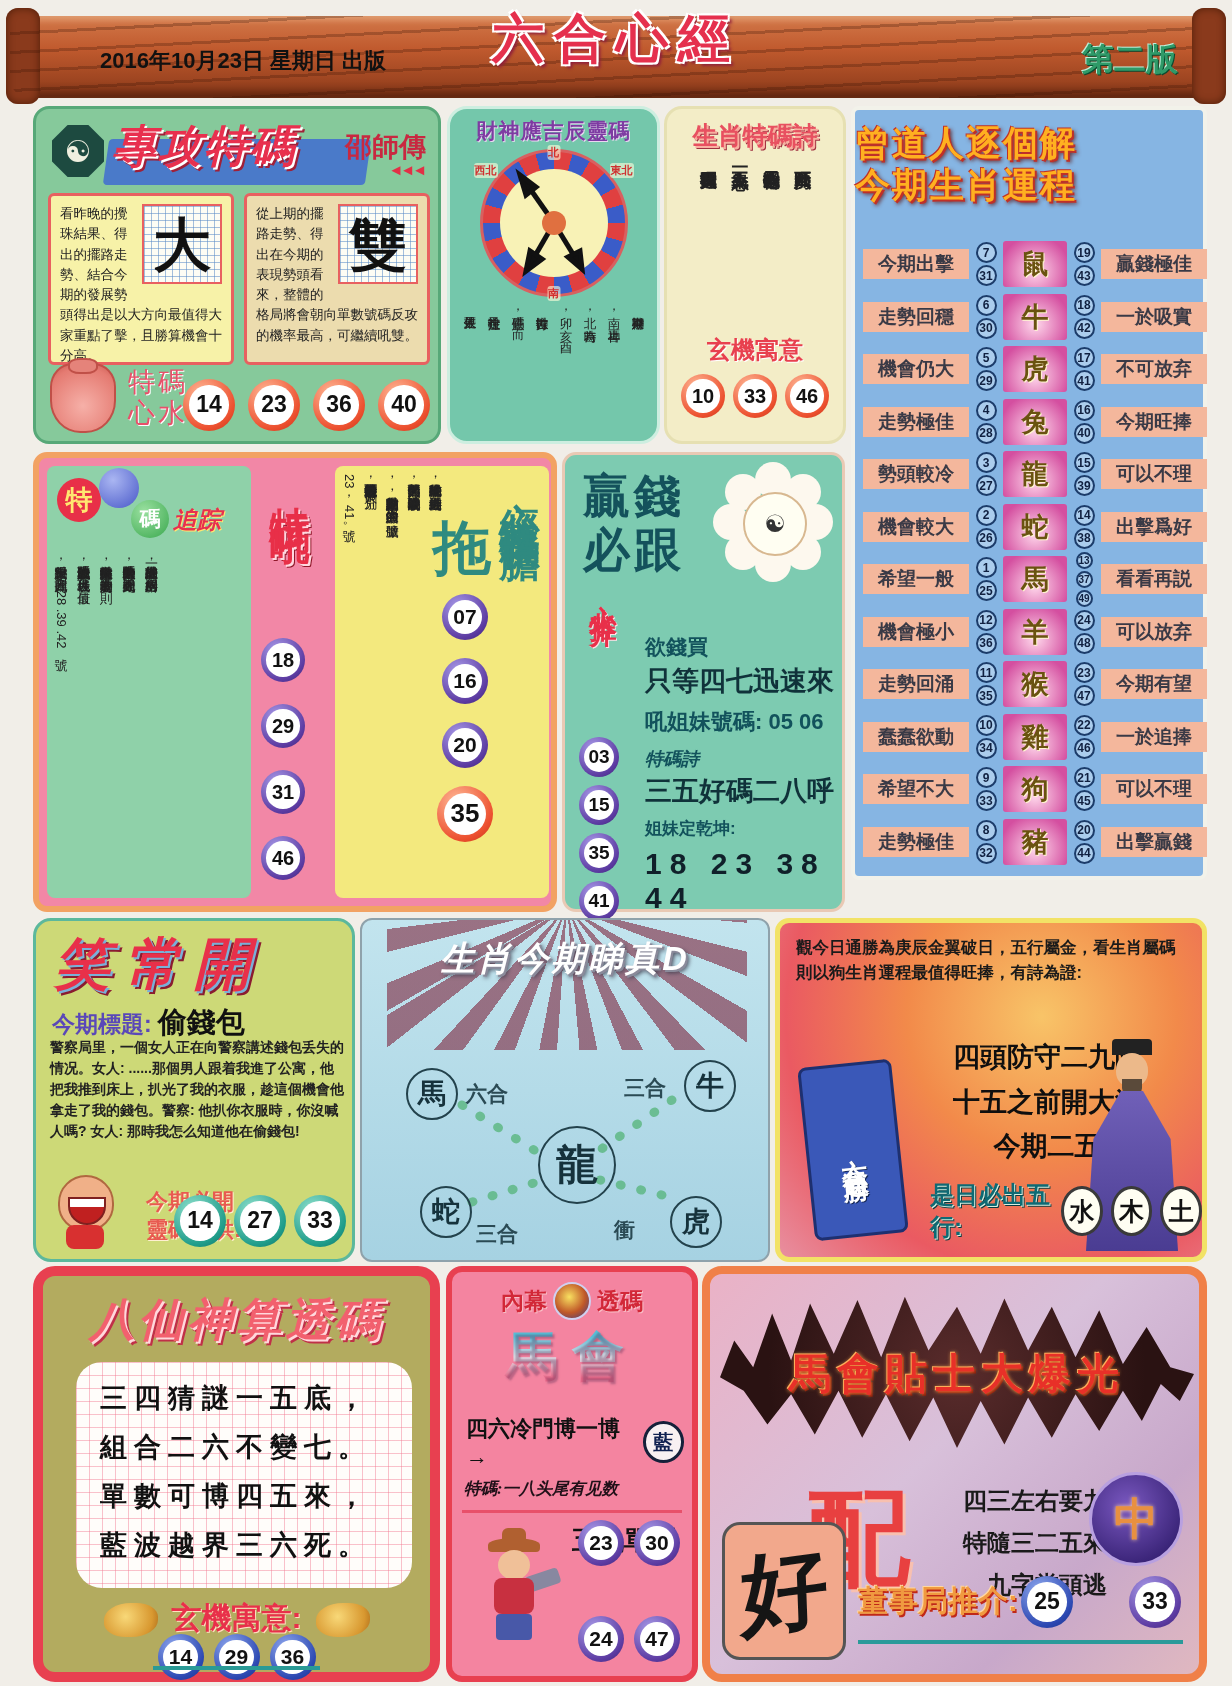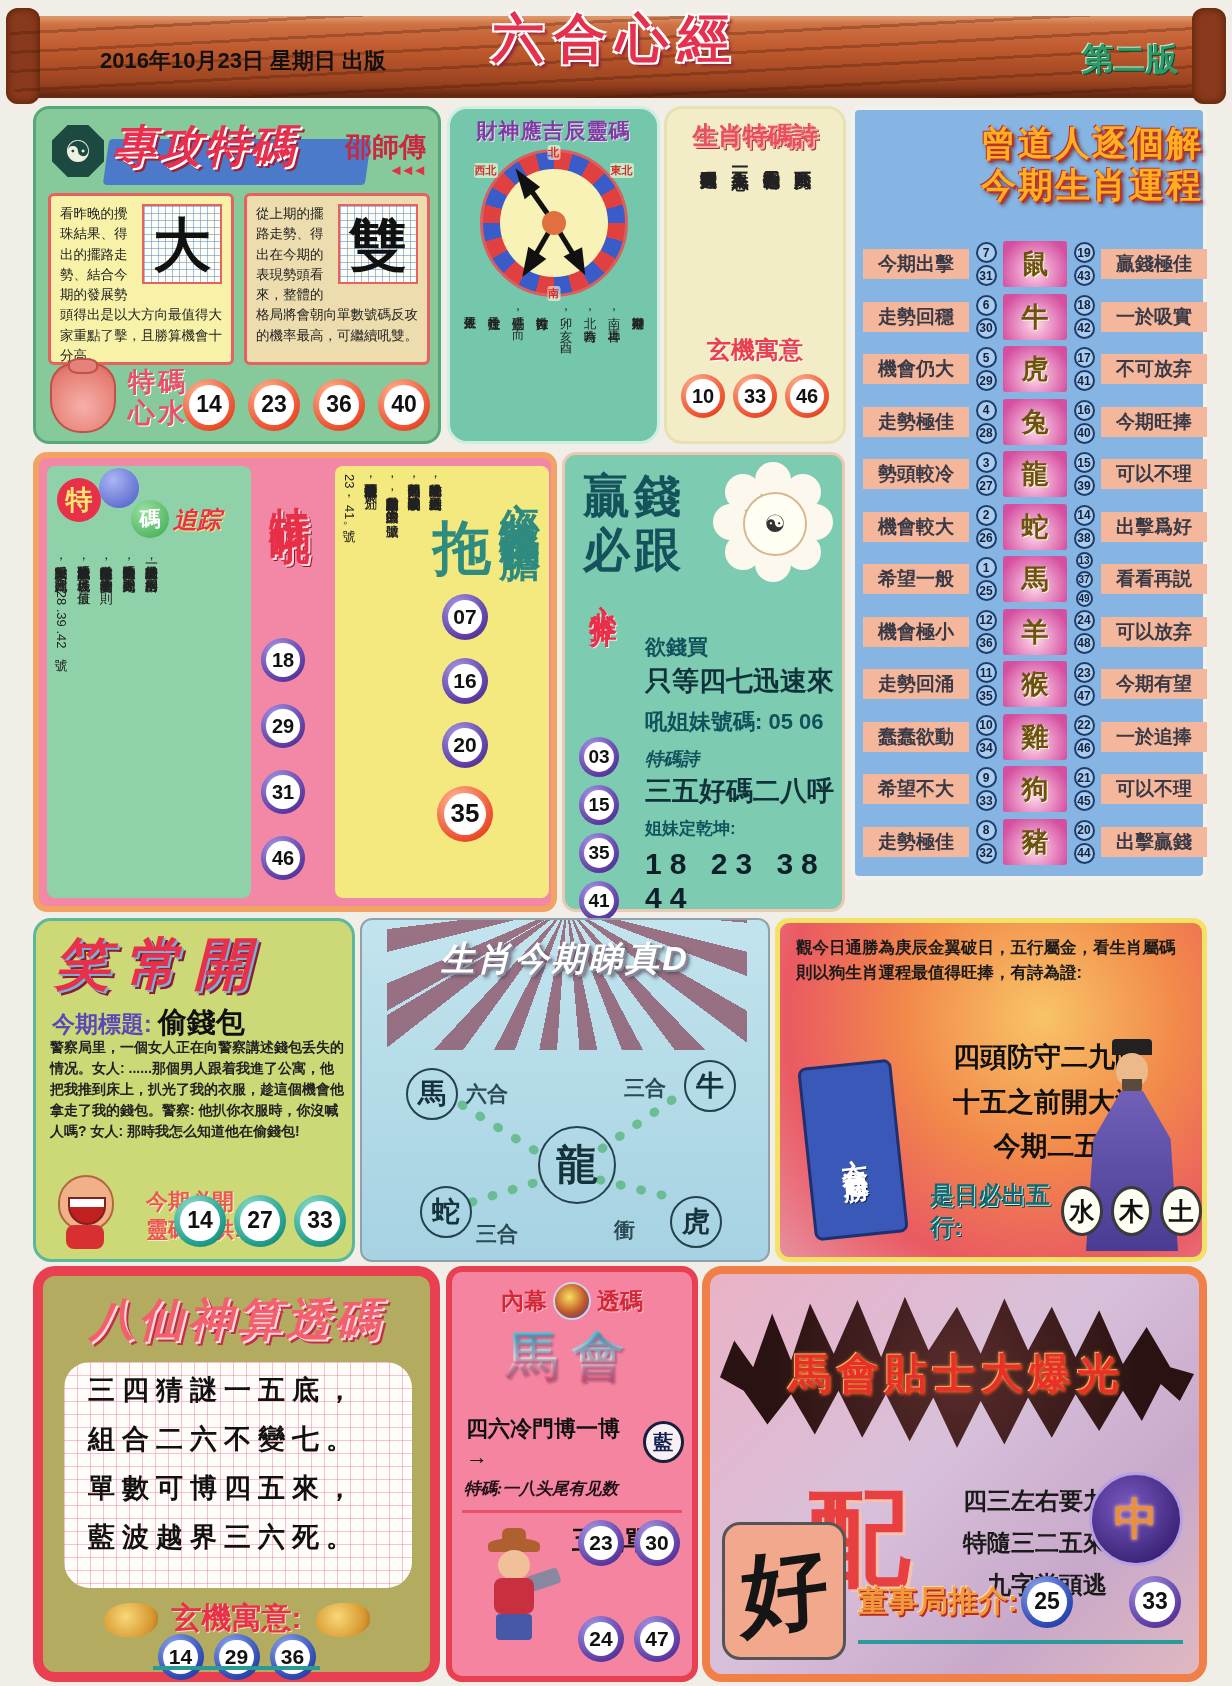--- a/index.html
+++ b/index.html
@@ -46,21 +46,21 @@
   .noteA.right{background:#ecdcae;}
   .bigchar{float:right;width:76px;height:76px;margin:0 0 4px 6px;border:2px solid #e86060;background:#fdfdf4;
        background-image:linear-gradient(rgba(90,140,200,.55) 1px,transparent 1px),
                         linear-gradient(90deg,rgba(90,140,200,.55) 1px,transparent 1px);
        background-size:7px 7px;display:flex;align-items:center;justify-content:center;
        font-size:58px;font-weight:bold;color:#111;}
   .bagA{position:absolute;left:14px;bottom:8px;width:62px;height:66px;border-radius:34% 34% 46% 46%;
        background:radial-gradient(circle at 50% 62%,#f6b0a8,#e57b72 75%,#c85850);border:2px solid #c05048;}
   .bagA:before{content:"";position:absolute;left:50%;top:-7px;transform:translateX(-50%);width:26px;height:12px;
        background:#e5837a;border:2px solid #c05048;border-radius:40%;}
-  .lblA{position:absolute;left:92px;bottom:12px;width:68px;font-size:27px;font-weight:bold;color:#e8506a;
+  .lblA{position:absolute;left:92px;bottom:12px;width:68px;font-size:27px;font-weight:normal;color:#e8506a;
        line-height:1.15;letter-spacing:3px;text-shadow:1px 1px 0 #fff;}
   .ballsA{position:absolute;right:8px;bottom:10px;display:flex;gap:13px;}
   
   #boxB{left:447px;top:106px;width:213px;height:338px;background:#74c7ab;border:3px solid #cdeee0;border-radius:20px;}
   .titleB{margin:8px 4px 2px;text-align:center;font-size:21px;font-weight:bold;color:#7e3ca2;
        letter-spacing:1px;text-shadow:1px 1px 0 #e8d8f0;}
   .compass{position:relative;width:148px;height:148px;margin:4px auto 0;}
   .cring{position:absolute;inset:0;border-radius:50%;border:3px solid #d86060;
        background:repeating-conic-gradient(#e04040 0 15deg,#3a5cc8 15deg 30deg);}
   .cface{position:absolute;inset:20px;border-radius:50%;background:#f8f2b6;}
@@ -68,21 +68,21 @@
   .colsB{margin-top:10px;justify-content:center;gap:9px;font-size:12.5px;height:96px;}
   
   #boxC{left:664px;top:106px;width:182px;height:338px;background:#f3edc7;border:3px solid #e6e0b2;border-radius:18px;}
   .titleC{margin:10px 0 6px;text-align:center;font-size:25px;font-weight:bold;color:#e85060;
        text-shadow:2px 2px 0 #f8b0a0,3px 3px 0 #a03040;}
   .colsC{justify-content:center;gap:11px;font-family:"Liberation Serif",serif;font-size:17px;font-weight:bold;height:168px;}
   .lblC{margin-top:8px;text-align:center;font-size:24px;font-weight:bold;color:#e8404e;text-shadow:1px 1px 0 #fff;}
   .ballsC{display:flex;justify-content:center;gap:8px;margin-top:8px;}
   
   #boxD{left:851px;top:106px;width:356px;height:774px;background:#86b5e3;border:4px solid #f2f2ea;border-radius:8px;}
-  .titleD{margin-top:12px;text-align:right;font-size:35px;font-weight:bold;line-height:1.2;color:#ffb020;
+  .titleD{margin-top:12px;text-align:left;font-size:35px;font-weight:bold;line-height:1.2;color:#ffb020;
        letter-spacing:2px;text-shadow:2px 2px 0 #c03028,-1px -1px 0 #c03028,3px 3px 4px #602020;}
   .zrows{position:absolute;left:0;right:0;top:126px;bottom:6px;display:flex;flex-direction:column;justify-content:space-between;padding:4px 8px;}
   .zrow{display:flex;align-items:center;gap:5px;height:48px;}
   .zlabel{width:106px;height:30px;background:#f4b79c;display:flex;align-items:center;justify-content:center;
        font-size:19px;font-weight:bold;color:#3a3a46;flex:0 0 auto;}
   .zn{display:flex;flex-direction:column;gap:2px;align-items:center;width:24px;flex:0 0 auto;}
   .zc{width:21px;height:21px;border:2px solid #1c3c6a;border-radius:50%;display:flex;align-items:center;
        justify-content:center;font-size:12px;font-weight:bold;color:#102040;background:rgba(240,248,255,.35);box-sizing:border-box;}
   .zc.small{width:17px;height:17px;font-size:10px;}
   .zanimal{width:64px;height:46px;flex:0 0 auto;border-radius:3px;display:flex;align-items:center;justify-content:center;
@@ -165,24 +165,24 @@
   .sage-robe{position:absolute;left:14px;top:52px;width:92px;height:160px;background:linear-gradient(#7060b8,#4a3c92);
        clip-path:polygon(38% 0,62% 0,92% 30%,100% 100%,0 100%,8% 30%);}
   .elemJ{position:absolute;left:150px;top:256px;display:flex;align-items:center;gap:8px;}
   .elemlbl{font-size:24px;font-weight:bold;color:#0e6a74;text-shadow:1px 1px 0 #d8f0e0,2px 2px 0 #083a40;}
   .elemc{width:44px;height:44px;border-radius:50%;background:#fffef2;border:3px solid #3a3a3a;display:flex;
        align-items:center;justify-content:center;font-size:25px;font-weight:bold;color:#111;}
   
   #boxK{left:33px;top:1266px;width:407px;height:416px;background:#b3ab5f;border:10px solid #e84050;border-radius:22px;}
   .titleK{margin-top:14px;text-align:center;font-size:45px;font-weight:bold;font-style:italic;color:#f2606e;
        letter-spacing:4px;text-shadow:2px 2px 0 #ffd8dc,4px 4px 0 #c03048;}
-  .poemK{position:absolute;left:21px;right:18px;top:86px;height:226px;background:#fffdfa;border-radius:26px;
+  .poemK{position:absolute;left:33px;right:18px;top:86px;height:226px;background:#fffdfa;border-radius:26px;
        background-image:linear-gradient(rgba(242,120,145,.45) 1px,transparent 1px),
                         linear-gradient(90deg,rgba(242,120,145,.45) 1px,transparent 1px);
-       background-size:13px 13px;padding:4px 24px;box-sizing:border-box;
+       background-size:13px 13px;padding:12px 24px;box-sizing:border-box;
        font-family:"Liberation Serif",serif;font-size:27px;font-weight:bold;color:#111;
        line-height:1.82;letter-spacing:7px;}
   .lblK{position:absolute;left:0;right:0;top:322px;text-align:center;font-size:30px;font-weight:bold;color:#e8304a;
        text-shadow:1px 1px 0 #ffe0c0;}
   .dragonK{display:inline-block;width:54px;height:34px;border-radius:50% 40% 50% 40%;vertical-align:middle;margin:0 14px;
        background:radial-gradient(circle at 40% 40%,#f8d878,#d89830 70%,#a86818);}
   .ballsK{position:absolute;left:0;right:0;top:358px;display:flex;justify-content:center;gap:10px;}
   .ruleK{position:absolute;left:110px;right:110px;bottom:2px;height:4px;background:#2a9a96;}
   
   #boxL{left:446px;top:1266px;width:252px;height:416px;background:#f484a0;border:6px solid #e84050;border-radius:16px;}

